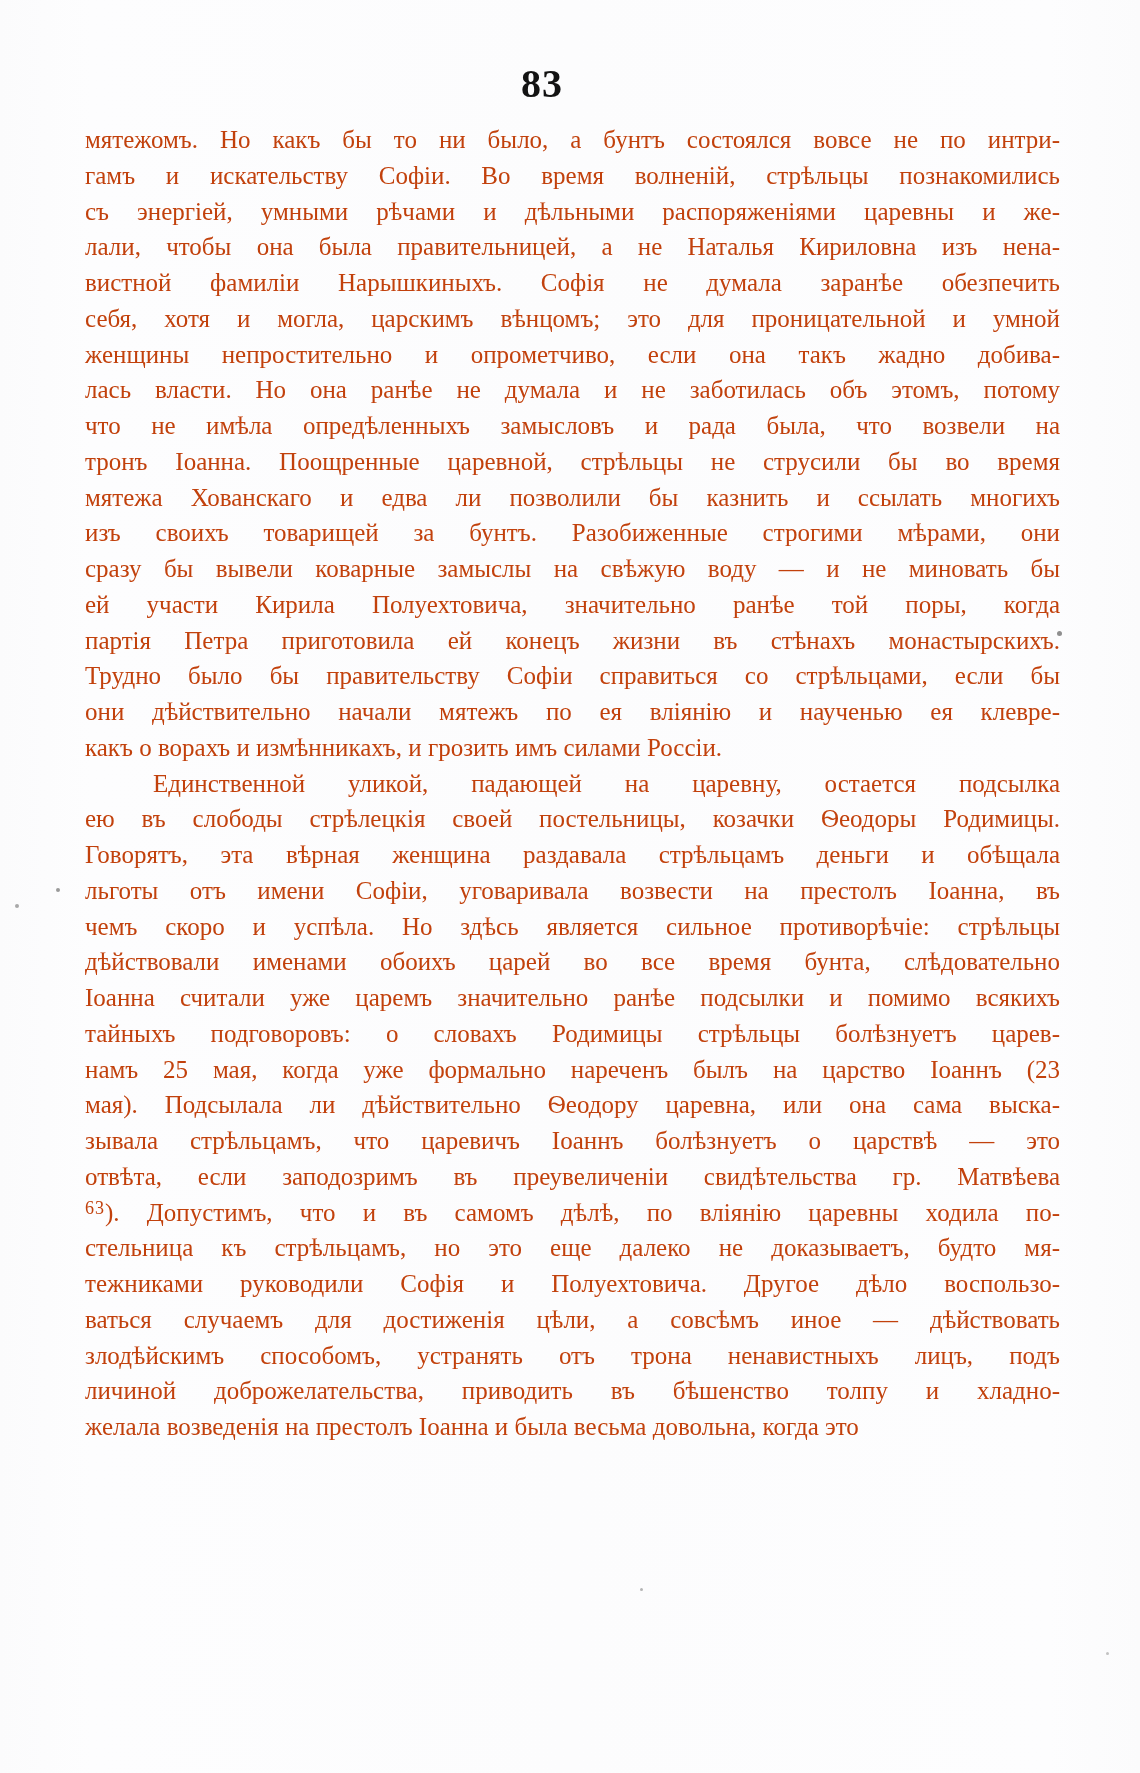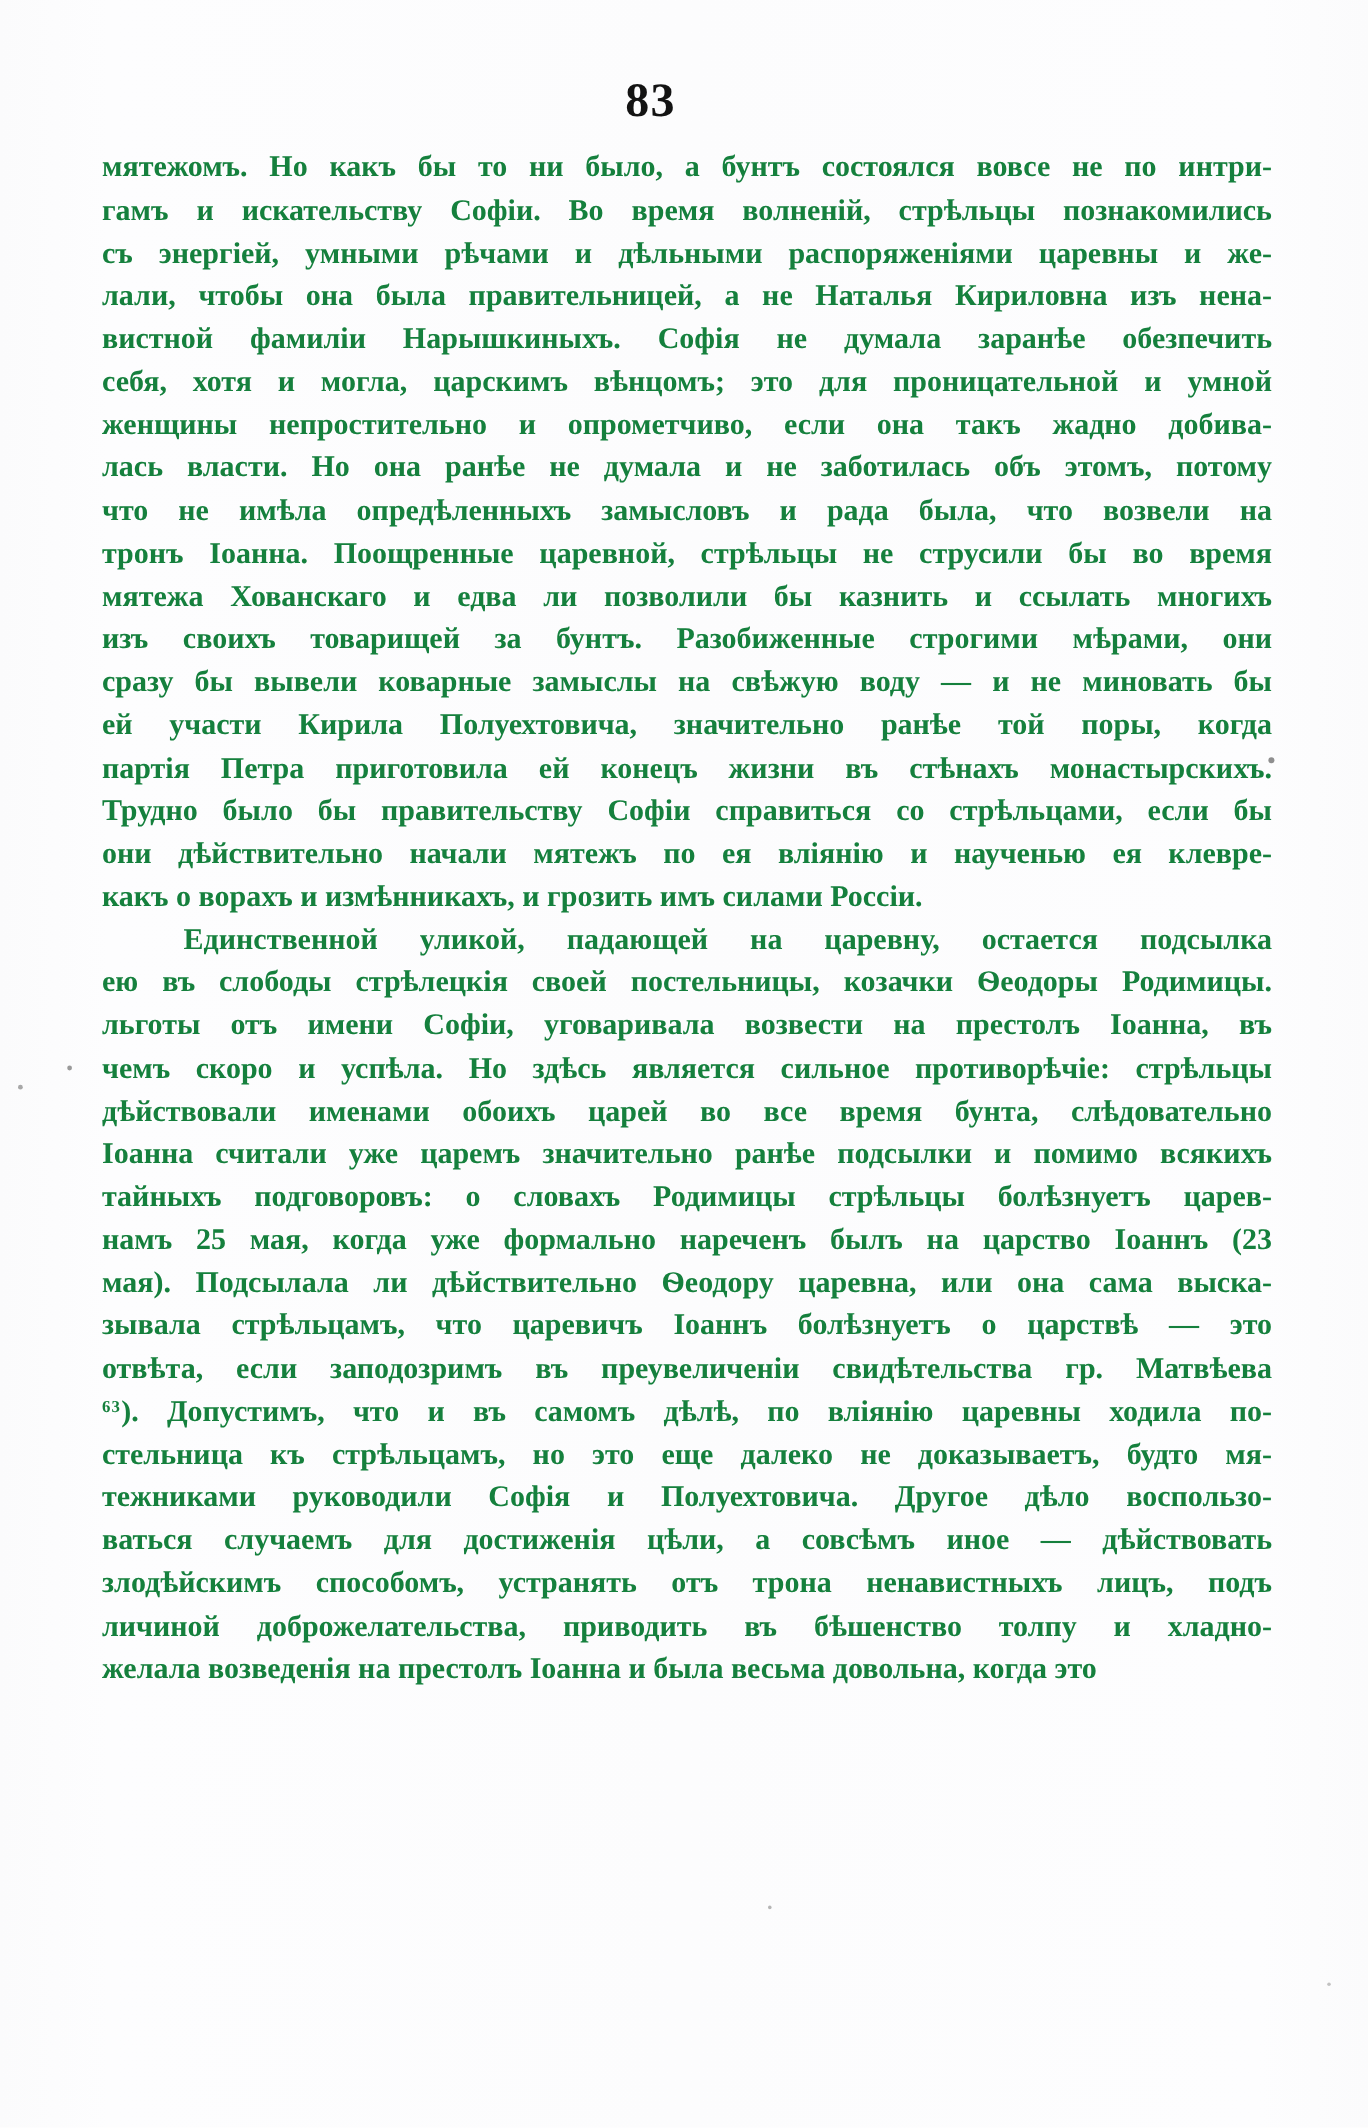--- a/index.html
+++ b/index.html
@@ -28,42 +28,42 @@
     font-weight: 700;
     font-size: 40px;
     letter-spacing: 1px;
     color: #131313;
   }
   .text-block {
     position: absolute;
     left: 85px;
     top: 122px;
     width: 975px;
-    color: #15803d;
-    font-weight: 700;
+    color: #c2410c;
+    font-weight: 400;
     font-size: 25px;
     line-height: 35.75px;
     text-rendering: optimizeLegibility;
   }
   .text-line {
     height: 35.75px;
     text-align: justify;
     text-align-last: justify;
     -moz-text-align-last: justify;
     white-space: normal;
   }
   .text-line.no-justify {
     text-align-last: left;
     -moz-text-align-last: left;
   }
   .text-line.indent {
     text-indent: 68px;
   }
   sup.fnote {
-    font-size: 14px;
+    font-size: 18px;
     line-height: 0;
     vertical-align: 7px;
     letter-spacing: 1px;
     margin-top: 34px;
   }
   .speck {
     position: absolute;
     border-radius: 50%;
   }
   .speck-1 { left: 56px;  top: 888px;  width: 4px; height: 4px; background: #9a9a9a; }
@@ -92,20 +92,21 @@
       <div class="text-line">мятежа Хованскаго и едва ли позволили бы казнить и ссылать многихъ</div>
       <div class="text-line">изъ своихъ товарищей за бунтъ. Разобиженные строгими мѣрами, они</div>
       <div class="text-line">сразу бы вывели коварные замыслы на свѣжую воду — и не миновать бы</div>
       <div class="text-line">ей участи Кирила Полуехтовича, значительно ранѣе той поры, когда</div>
       <div class="text-line">партія Петра приготовила ей конецъ жизни въ стѣнахъ монастырскихъ.</div>
       <div class="text-line">Трудно было бы правительству Софіи справиться со стрѣльцами, если бы</div>
       <div class="text-line">они дѣйствительно начали мятежъ по ея вліянію и наученью ея клевре-</div>
       <div class="text-line no-justify">какъ о ворахъ и измѣнникахъ, и грозить имъ силами Россіи.</div>
       <div class="text-line indent">Единственной уликой, падающей на царевну, остается подсылка</div>
       <div class="text-line">ею въ слободы стрѣлецкія своей постельницы, козачки Ѳеодоры Родимицы.</div>
+      <div class="text-line">Говорятъ, эта вѣрная женщина раздавала стрѣльцамъ деньги и обѣщала</div>
       <div class="text-line">льготы отъ имени Софіи, уговаривала возвести на престолъ Іоанна, въ</div>
       <div class="text-line">чемъ скоро и успѣла. Но здѣсь является сильное противорѣчіе: стрѣльцы</div>
       <div class="text-line">дѣйствовали именами обоихъ царей во все время бунта, слѣдовательно</div>
       <div class="text-line">Іоанна считали уже царемъ значительно ранѣе подсылки и помимо всякихъ</div>
       <div class="text-line">тайныхъ подговоровъ: о словахъ Родимицы стрѣльцы болѣзнуетъ царев-</div>
       <div class="text-line">намъ 25 мая, когда уже формально нареченъ былъ на царство Іоаннъ (23</div>
       <div class="text-line">мая). Подсылала ли дѣйствительно Ѳеодору царевна, или она сама выска-</div>
       <div class="text-line">зывала стрѣльцамъ, что царевичъ Іоаннъ болѣзнуетъ о царствѣ — это</div>
       <div class="text-line">отвѣта, если заподозримъ въ преувеличеніи свидѣтельства гр. Матвѣева</div>
       <div class="text-line"><sup class="fnote">63</sup>). Допустимъ, что и въ самомъ дѣлѣ, по вліянію царевны ходила по-</div>

